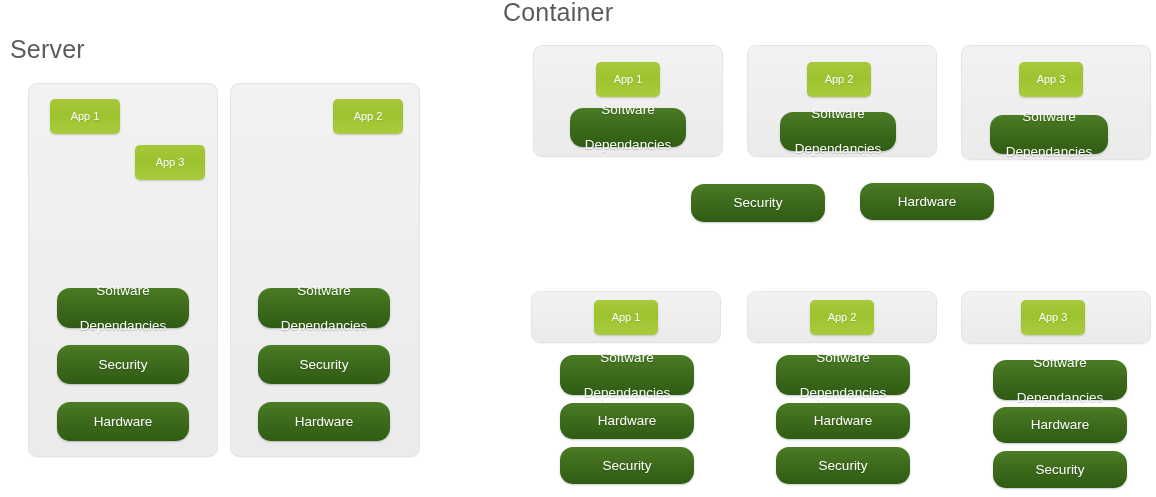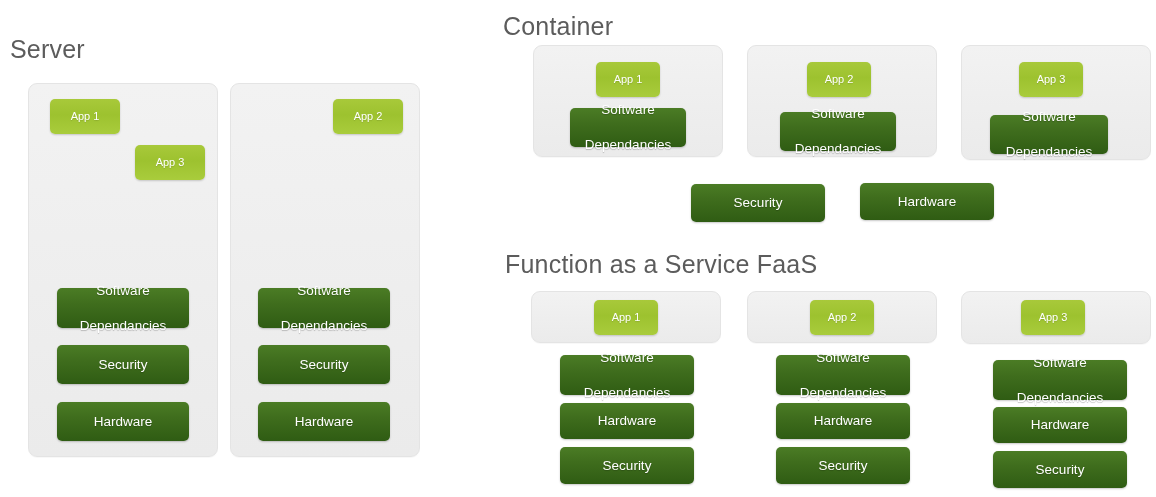--- a/index.html
+++ b/index.html
@@ -55,21 +55,21 @@
     text-align: center;
     line-height: 1.15;
     box-shadow: 0 1px 2px rgba(0,0,0,0.18);
     text-shadow: 0 1px 1px rgba(0,0,0,0.12);
   }
 
   
   .layer-box {
     position: absolute;
     background: linear-gradient(to bottom, #4b7c25 0%, #3f6d1d 40%, #2f5c13 100%);
-    border-radius: 5px;
+    border-radius: 13px;
     box-sizing: border-box;
     color: #ffffff;
     font-size: 13.5px;
     font-weight: 400;
     display: flex;
     align-items: center;
     justify-content: center;
     text-align: center;
     line-height: 1.3;
     box-shadow: 0 1px 2px rgba(0,0,0,0.22);
@@ -110,21 +110,21 @@
     <span>
       <span>Software</span><br>
       <span>Dependancies</span>
     </span>
   </div>
 
   <div class="layer-box" style="left:258px; top:345px; width:132px; height:39px;">Security</div>
 
   <div class="layer-box" style="left:258px; top:402px; width:132px; height:39px;">Hardware</div>
 
-  <div class="section-title" style="left:503px; top:14px;text-align:right;">Container</div>
+  <div class="section-title" style="left:503px; top:0;text-align:right;">Container</div>
 
   <div class="host-card" style="left:533px; top:45px; width:190px; height:112px;"></div>
   <div class="app-box" style="left:596px; top:62px; width:64px; height:35px;">App 1</div>
   <div class="layer-box" style="left:570px; top:108px; width:116px; height:39px;">
     <span>
       <span>Software</span><br>
       <span>Dependancies</span>
     </span>
   </div>
 
@@ -142,21 +142,20 @@
   <div class="layer-box" style="left:990px; top:115px; width:118px; height:39px;">
     <span>
       <span>Software</span><br>
       <span>Dependancies</span>
     </span>
   </div>
 
   <div class="layer-box" style="left:691px; top:184px; width:134px; height:38px;">Security</div>
   <div class="layer-box" style="left:860px; top:183px; width:134px; height:37px;">Hardware</div>
 
-  <div class="section-title" style="left:505px; top:252px;">Function as a Service FaaS</div>
 
   <div class="host-card" style="left:531px; top:291px; width:190px; height:52px;"></div>
   <div class="app-box" style="left:594px; top:300px; width:64px; height:35px;">App 1</div>
   <div class="layer-box" style="left:560px; top:355px; width:134px; height:40px;">
     <span>
       <span>Software</span><br>
       <span>Dependancies</span>
     </span>
   </div>
   <div class="layer-box" style="left:560px; top:403px; width:134px; height:36px;">Hardware</div>

